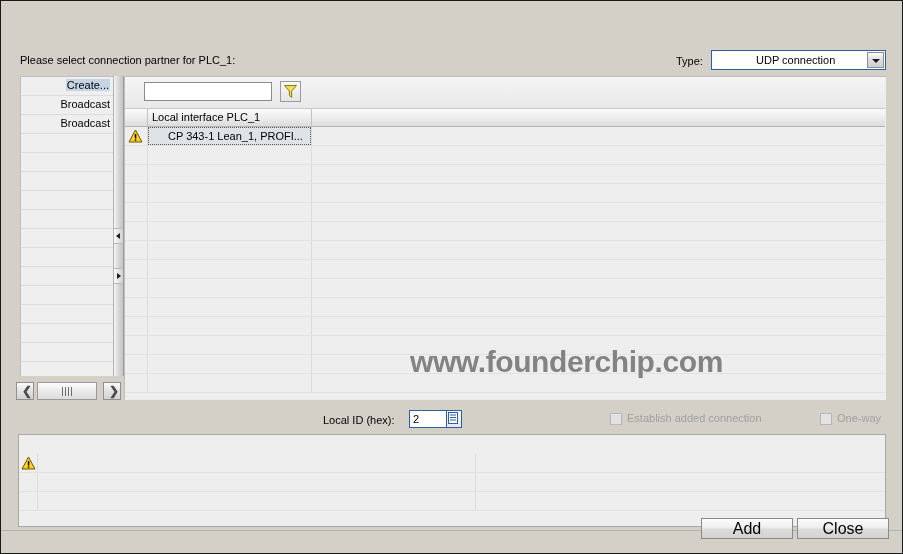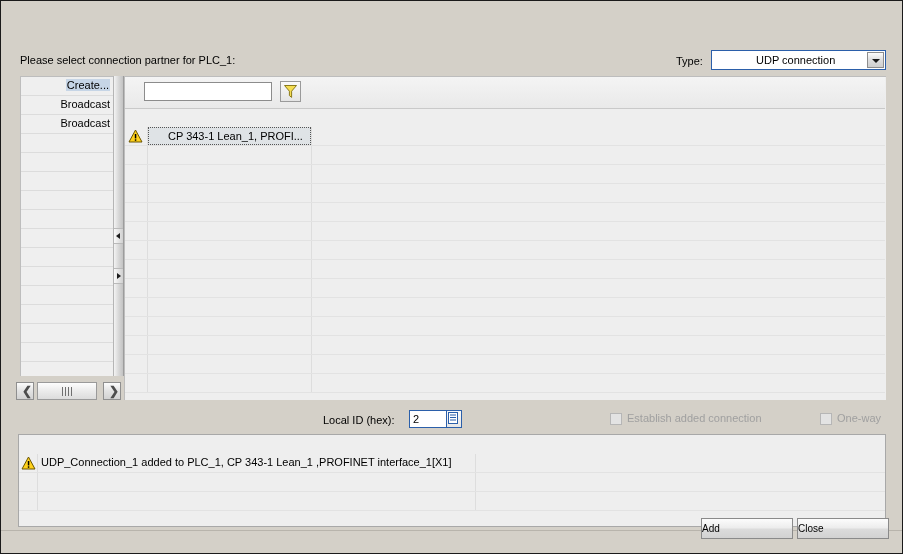--- a/index.html
+++ b/index.html
@@ -352,24 +352,24 @@
     position: absolute; left: 0; top: 507px;
     width: 901px; height: 1px; background: #b8b4ac;
   }
   .btn {
     position: absolute; top: 495px;
     width: 92px; height: 21px;
     box-sizing: border-box;
     background: linear-gradient(to bottom,#fcfcfc,#ececec 48%,#dcdcdc 52%,#d2d2d2);
     border: 1px solid #8a8a8a;
     font-family: "Liberation Sans", sans-serif;
-    font-size: 10px;
+    font-size: 16px;
     color: #000;
     cursor: pointer;
-    text-align: left;
+    text-align: center;
     line-height: 19px;
   }
   #btn-add { left: 700px; }
   #btn-close { left: 796px; }
 </style>
 </head>
 <body>
 
 <div id="window">
 
@@ -437,20 +437,25 @@
         <input id="filter-input" type="text" value="" style="">
         <div id="filter-btn">
           <span>
             <svg width="19" height="19" viewBox="0 0 19 19">
               <path d="M3.5 3.5 H15.5 L10.6 9.2 V15.4 L8.4 13.6 V9.2 Z" fill="#f5dd52" stroke="#8a7a1b" stroke-width="1"></path>
             </svg>
           </span>
         </div>
       </div>
 
+      <div id="list-header">
+        <span class="hsep" style="left:22px;"></span>
+        <span class="cell" style="left:27px;">Local interface PLC_1</span>
+        <span class="hsep" style="left:186px;"></span>
+      </div>
 
       <div id="list-body">
 
         <div class="list-row">
           <span class="vsep-a"></span>
             <span class="vsep-b"></span>
           <span id="warn-icon-row">
             <svg width="15" height="14" viewBox="0 0 15 14">
               <path d="M7.5 1 L14 13 H1 Z" fill="#ffd11a" stroke="#6b5500" stroke-width="1"></path>
               <rect x="6.8" y="5" width="1.5" height="4.4" fill="#000"></rect>
@@ -510,20 +515,21 @@
             <span class="vsep-a"></span>
             <span class="vsep-b"></span>
           </div>
         <div class="list-row">
             <span class="vsep-a"></span>
             <span class="vsep-b"></span>
           </div>
       </div>
     </div>
 
+    <div id="watermark">www.founderchip.com</div>
 
     <div id="localid-label">Local ID (hex):</div>
     <input id="localid-input" type="text" value="2" style="">
     <div id="localid-btn">
       <svg width="12" height="14" viewBox="0 0 12 14">
         <rect x="1.5" y="1.5" width="9" height="11" fill="#ffffff" stroke="#2b5faa" stroke-width="1"></rect>
         <rect x="3" y="3.5" width="6" height="1" fill="#2b5faa"></rect>
         <rect x="3" y="6" width="6" height="1" fill="#2b5faa"></rect>
         <rect x="3" y="8.5" width="6" height="1" fill="#2b5faa"></rect>
       </svg>
@@ -543,21 +549,20 @@
         <div class="info-row">
           <span class="info-vsep-a"></span>
             <span class="info-vsep-b"></span>
           <span class="info-warn">
             <svg width="15" height="14" viewBox="0 0 15 14">
               <path d="M7.5 1 L14 13 H1 Z" fill="#ffd11a" stroke="#6b5500" stroke-width="1"></path>
               <rect x="6.8" y="5" width="1.5" height="4.4" fill="#000"></rect>
               <rect x="6.8" y="10.3" width="1.5" height="1.5" fill="#000"></rect>
             </svg>
           </span>
-          <span class="info-msg">UDP_Connection_1 added to PLC_1, CP 343-1 Lean_1 ,PROFINET interface_1[X1]</span>
         </div>
         <div class="info-row">
             <span class="info-vsep-a"></span>
             <span class="info-vsep-b"></span>
           </div>
         <div class="info-row">
             <span class="info-vsep-a"></span>
             <span class="info-vsep-b"></span>
           </div>
       </div>

